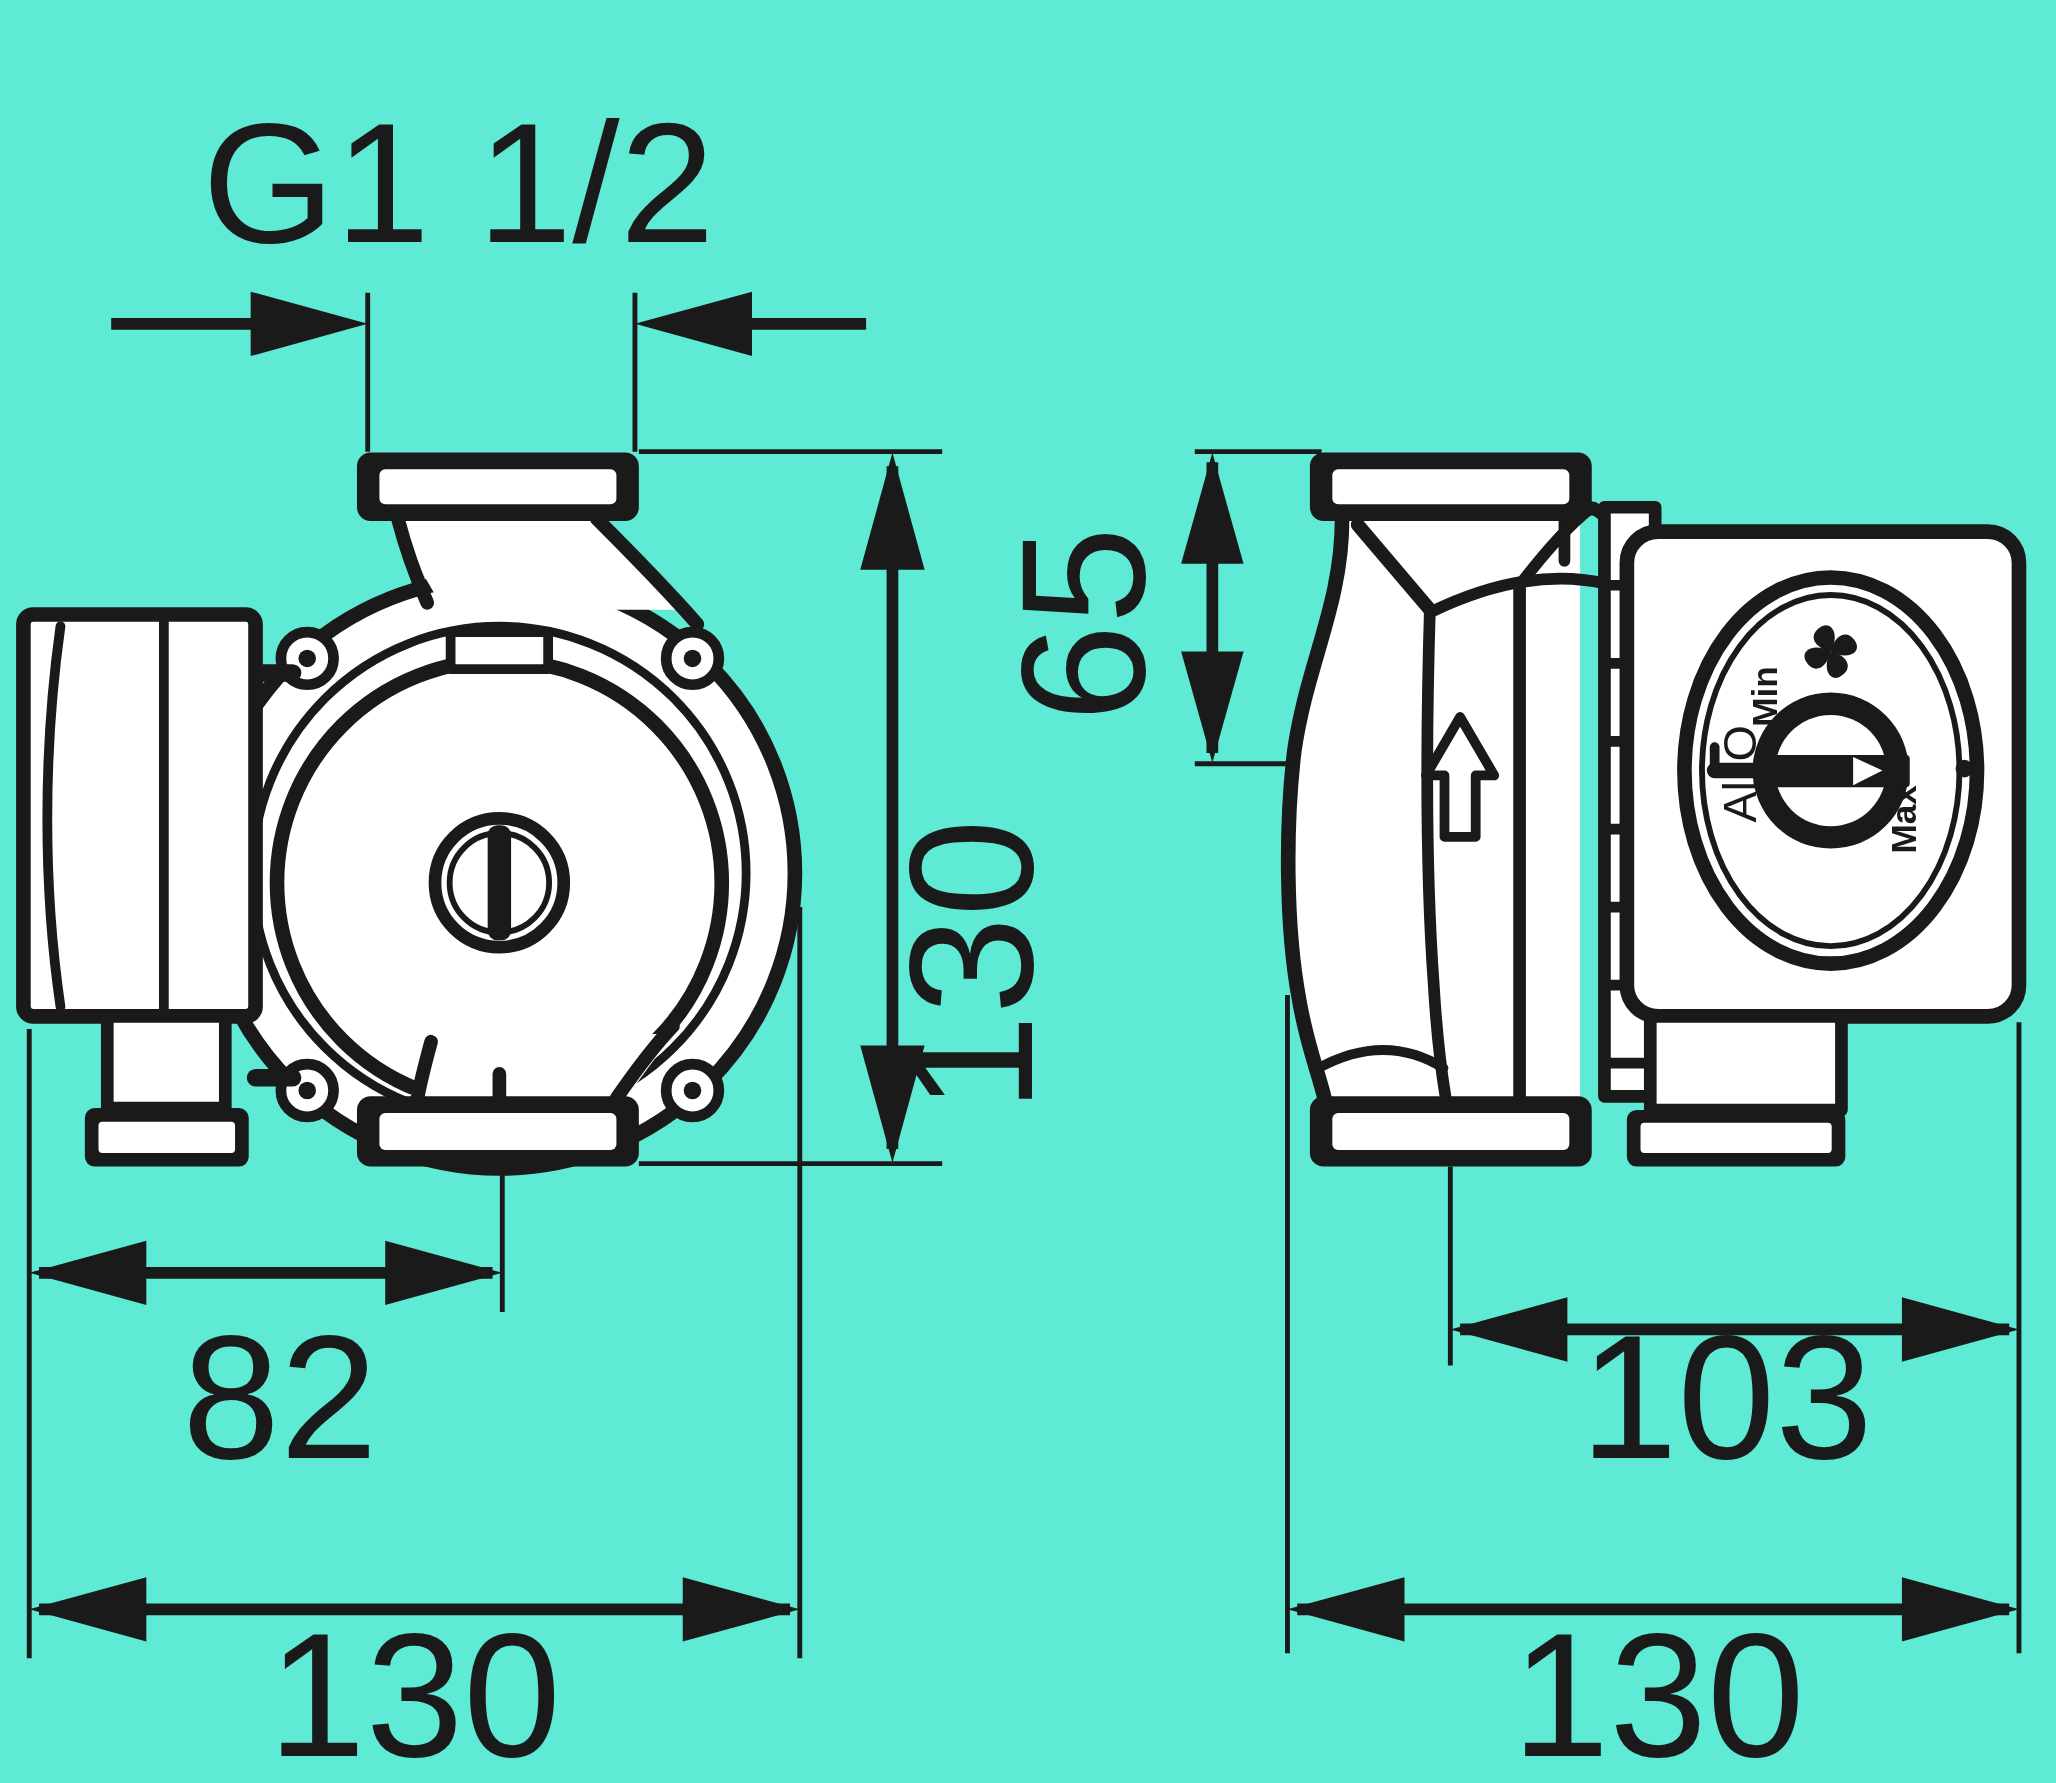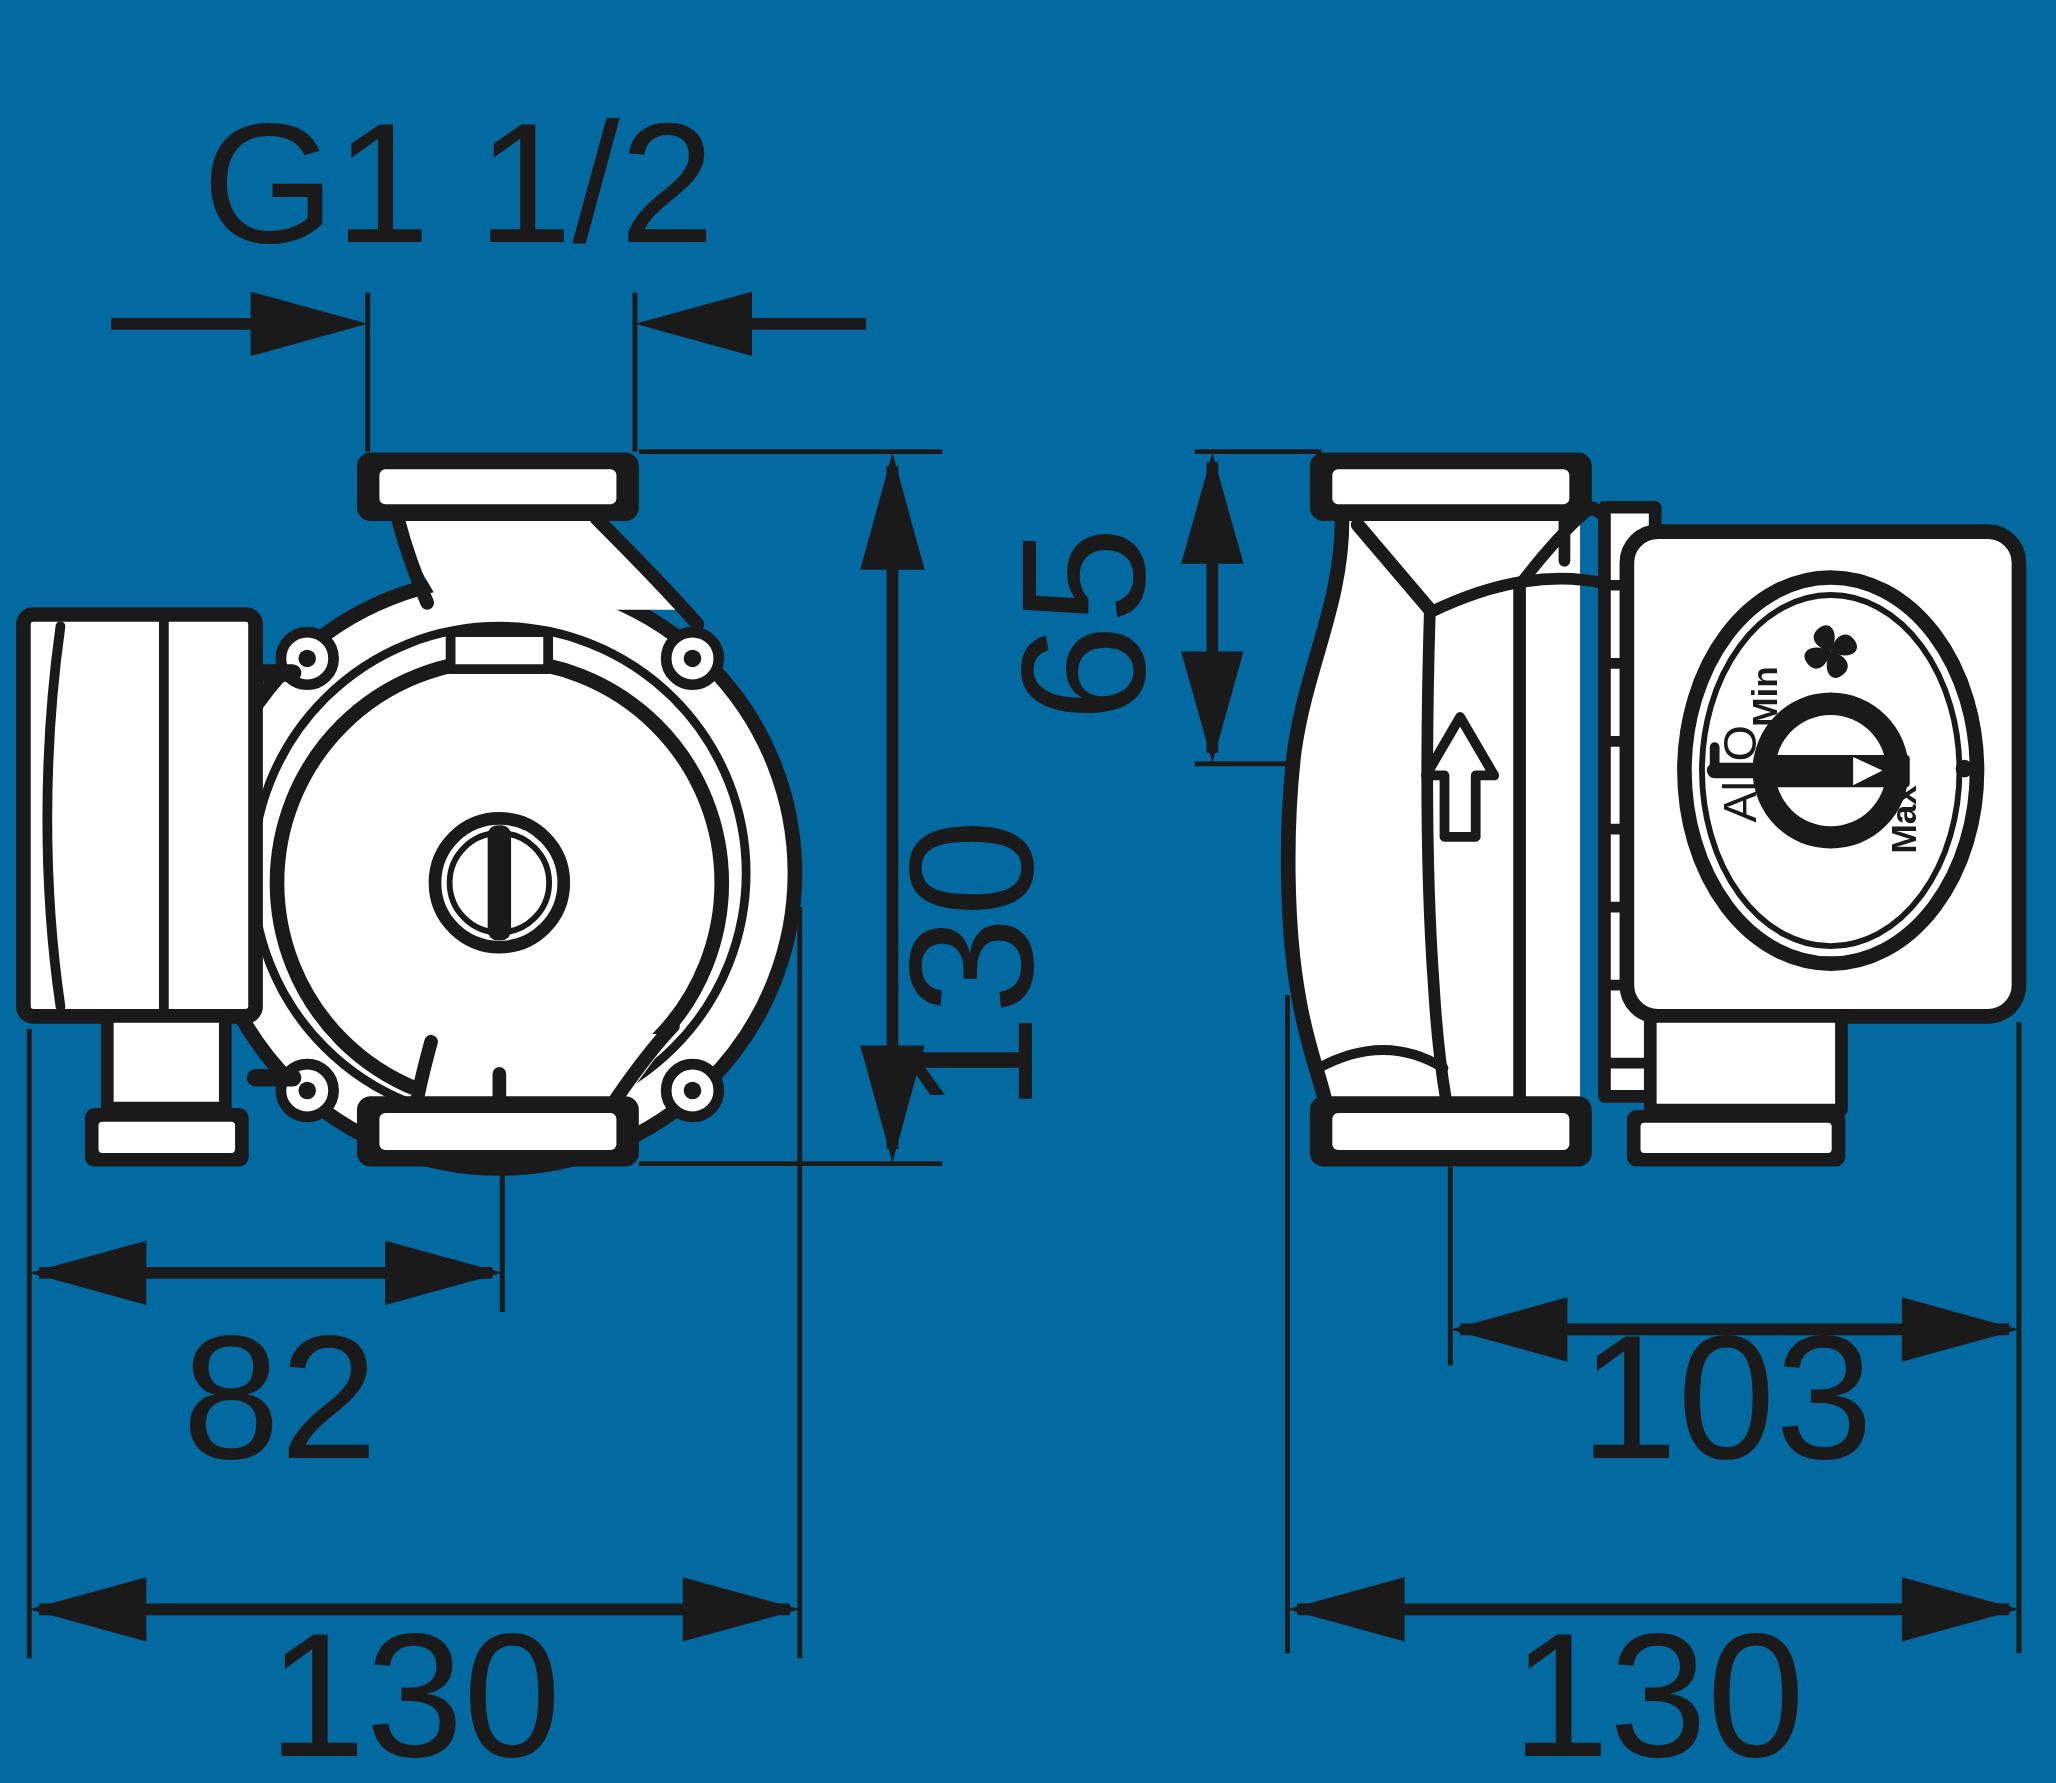--- a/index.html
+++ b/index.html
@@ -1,16 +1,16 @@
 <!DOCTYPE html>
 <html><head>
 <meta charset="utf-8">
 <style>
   html,body{margin:0;padding:0;background:#ffffff;}
-  .stage{width:2057px;height:1784px;background:#0369a1;position:relative;overflow:hidden;}
+  .stage{width:2057px;height:1784px;background:#5eead4;position:relative;overflow:hidden;}
   svg{display:block;}
   .ln{stroke:#1a1a1a;fill:none;stroke-linecap:round;stroke-linejoin:round;}
   .fillw{fill:#ffffff;}
   .fillk{fill:#1a1a1a;}
   .thin{stroke-width:5;stroke-linecap:butt;}
   .dim{stroke-width:12;stroke-linecap:butt;}
   .lbl{font-family:"Liberation Sans","DejaVu Sans",sans-serif;fill:#1a1a1a;}
   .big{font-size:180px;}
   .dial{font-weight:bold;}
 </style>

